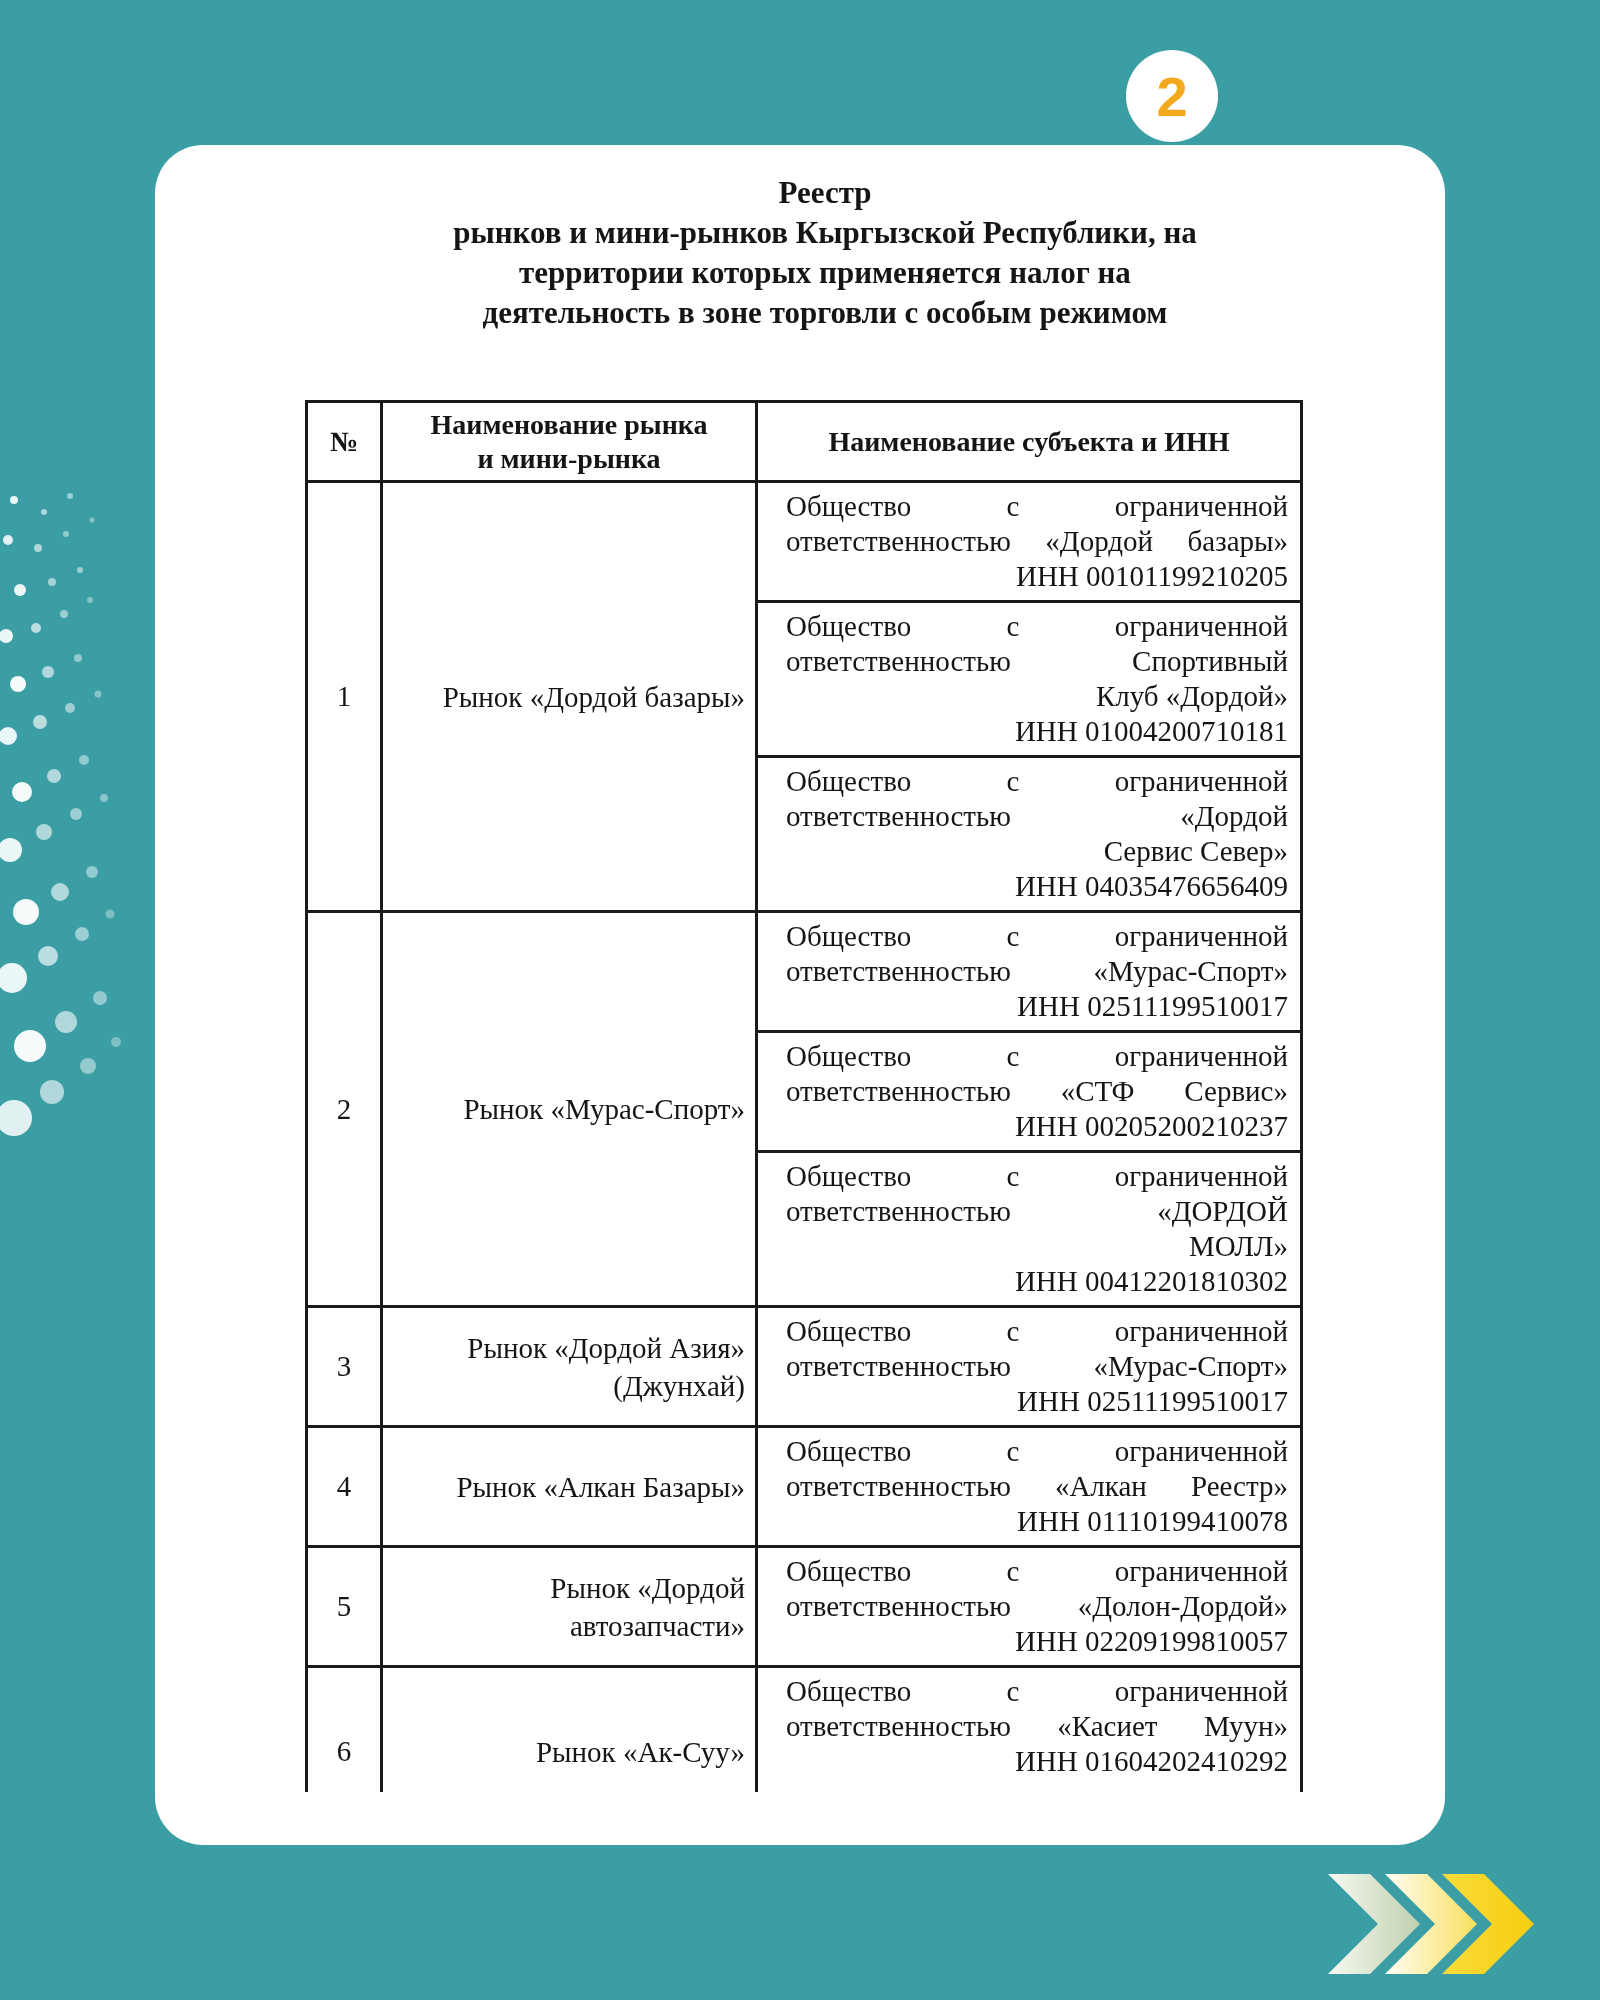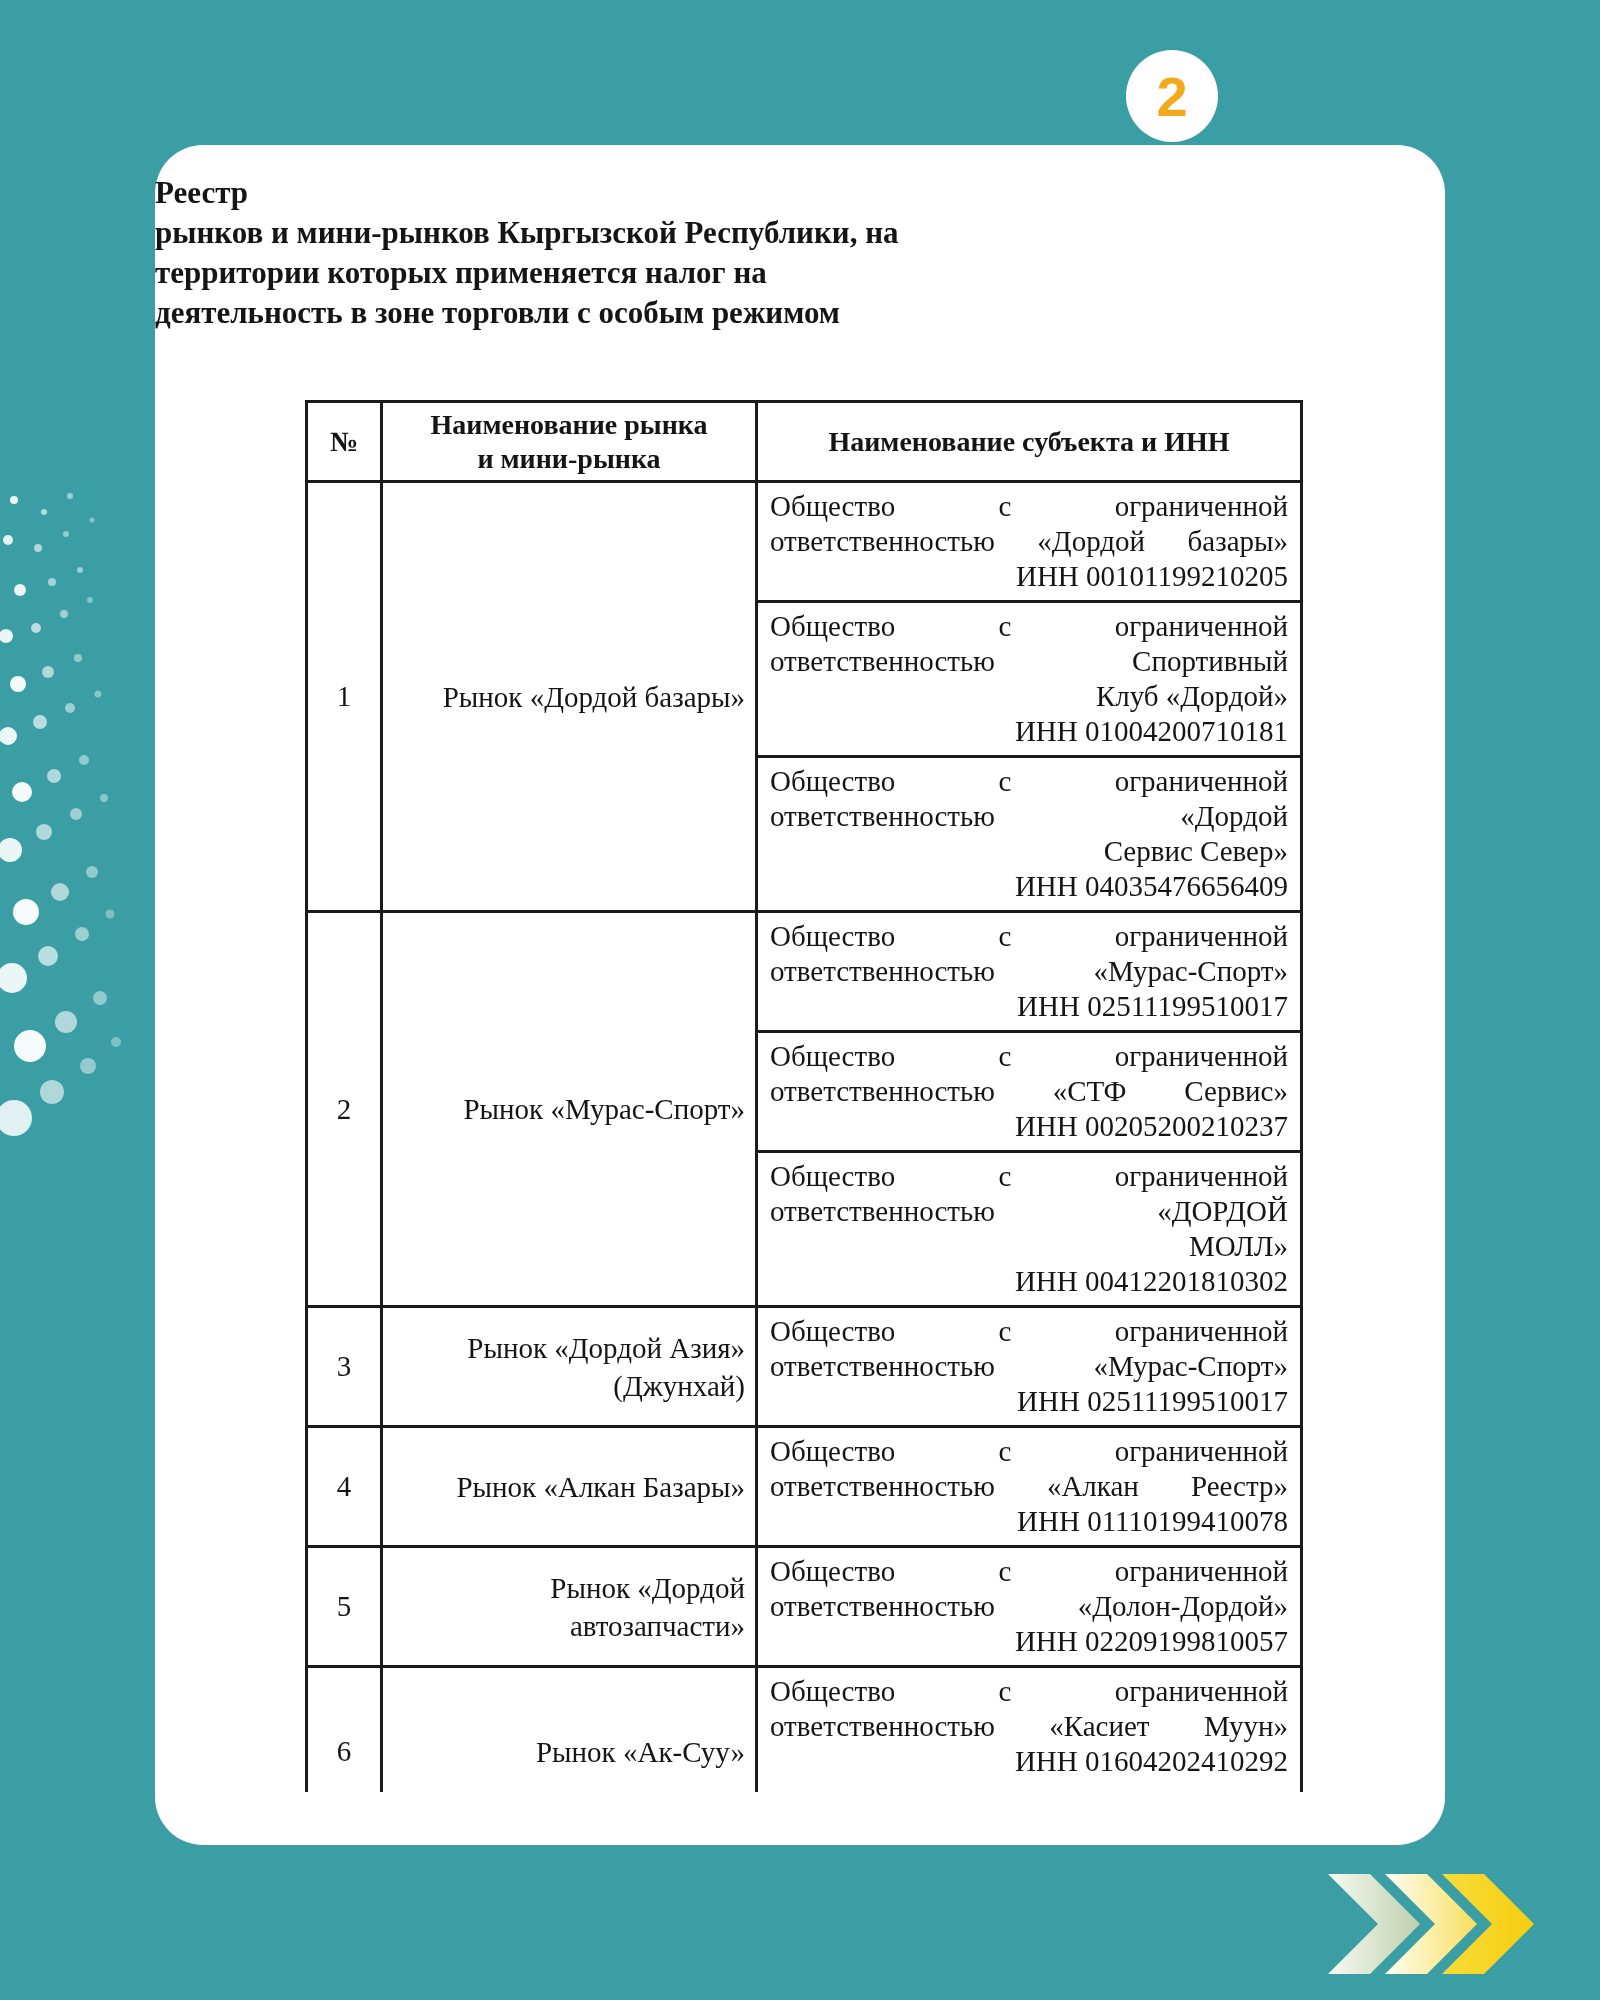--- a/index.html
+++ b/index.html
@@ -14,35 +14,35 @@
     background:#fff;display:flex;align-items:center;justify-content:center;
     font-family:"Liberation Sans",sans-serif;font-weight:bold;font-size:56px;
     color:var(--badge,#F2A91D);
   }
   .card{
     position:absolute;left:155px;top:145px;width:1290px;height:1700px;
     background:var(--card,#FFFFFF);border-radius:48px;
   }
   .title{
     position:absolute;left:0;top:28px;width:100%;
-    font-weight:bold;font-size:31px;line-height:40px;
-    white-space:pre-line;color:var(--ink,#151515);
+    text-align:center;font-weight:bold;font-size:31px;line-height:40px;
+    white-space:pre-line;color:var(--ink,#151515);padding-left:25px;
   }
   .table-clip{
     position:absolute;left:150px;top:255px;width:1000px;height:1392px;overflow:hidden;
   }
   table{border-collapse:collapse;width:995px;table-layout:fixed;color:var(--ink,#151515);}
   th,td{border:3px solid var(--line,#1A1A1A);box-sizing:border-box;}
   th{font-size:28px;font-weight:bold;text-align:center;vertical-align:middle;
      height:80px;line-height:34px;white-space:pre-line;padding:0 4px;}
   td.num{text-align:center;vertical-align:middle;font-size:29px;}
   td.market{text-align:right;vertical-align:middle;font-size:29px;line-height:38px;
             white-space:pre-line;padding:0 10px;}
   td.subject{vertical-align:top;font-size:29px;line-height:35px;
-             padding:6px 12px 6px 12px;margin-left:28px;}
+             padding:6px 12px 6px 28px;margin-left:28px;}
   .line{text-align:right;}
   .line.fill{text-align:justify;text-align-last:justify;}
   .arrows-svg{position:absolute;left:1328px;top:1874px;width:210px;height:100px;}
 </style>
 </head>
 <body>
 
 <svg class="dots-svg" viewBox="0 480 160 680" preserveAspectRatio="none" aria-hidden="true">
   <g fill="#FFFFFF">
     <circle cx="14" cy="500" r="4" opacity="0.9"></circle>

